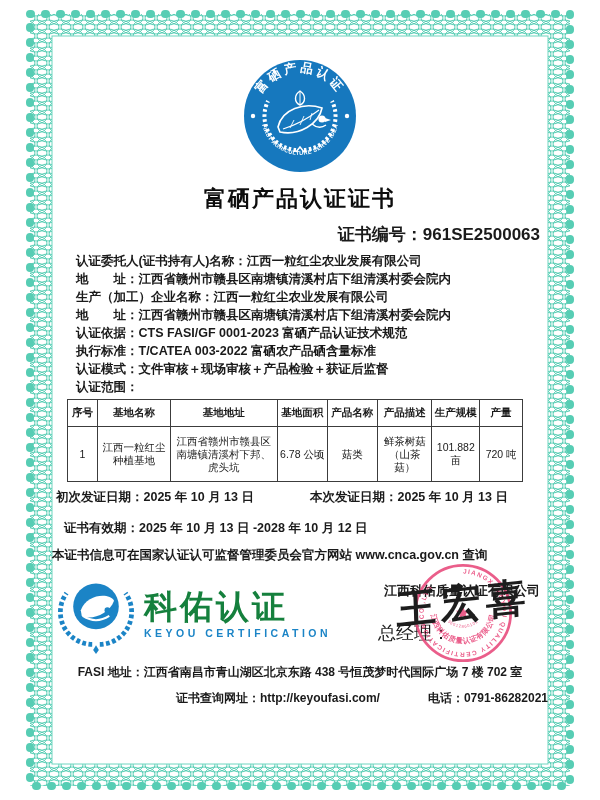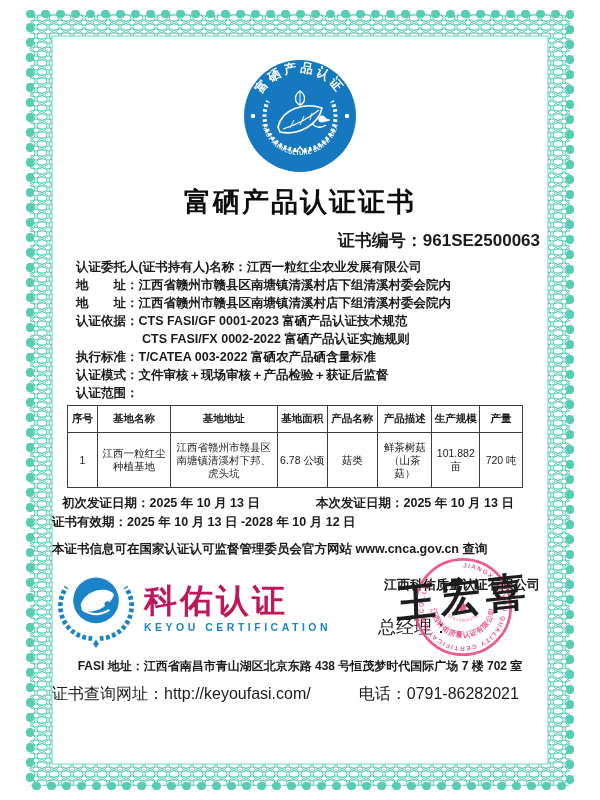--- a/index.html
+++ b/index.html
@@ -1,45 +1,45 @@
 <!DOCTYPE html>
 <html><head>
 <meta charset="utf-8">
 <style>
   html,body{margin:0;padding:0;}
   body{width:600px;height:800px;background:#ffffff;font-family:"Liberation Sans",sans-serif;color:#1a1a1a;position:relative;overflow:hidden;}
   .page{position:absolute;inset:0;}
   .frame{position:absolute;left:0;top:0;}
   .content{position:absolute;left:52px;top:36px;width:496px;height:728px;}
   .logo-wrap{text-align:center;margin-top:22px;}
-  h1.cert-title{margin:6px 0 0 0;text-align:center;font-size:27px;font-weight:900;letter-spacing:2px;color:#0d0d0d;}
+  h1.cert-title{margin:6px 0 0 0;text-align:center;font-size:22px;font-weight:900;letter-spacing:2px;color:#0d0d0d;}
   .cert-no{margin-top:9px;text-align:right;padding-right:8px;font-size:17px;font-weight:bold;}
   .info{margin-top:9px;padding-left:24px;font-size:12.5px;font-weight:bold;line-height:13px;}
   .info .line{margin-bottom:5px;white-space:nowrap;}
   .info .line.cont{padding-left:66px;}
   table.scope{border-collapse:collapse;margin-left:15px;width:456px;table-layout:fixed;font-size:10.5px;}
   table.scope th,table.scope td{border:1px solid #3c3c3c;text-align:center;vertical-align:middle;padding:1px 2px;font-weight:bold;}
   table.scope th{height:24px;font-weight:bold;}
   table.scope td{height:52px;font-weight:normal;line-height:13px;}
   .statement{margin:7px 0 0 0;padding-left:8px;font-size:12px;font-weight:bold;}
-  .dates-row{margin-top:7px;padding-left:10px;font-size:12.5px;font-weight:bold;}
+  .dates-row{margin-top:7px;padding-left:4px;font-size:12.5px;font-weight:bold;}
   .dates-row .gap{margin-left:56px;}
-  .validity{margin-top:2px;padding-left:0;font-size:12.5px;font-weight:bold;}
+  .validity{margin-top:14px;padding-left:12px;font-size:12.5px;font-weight:bold;}
   .query-note{margin:10px 0 0 0;font-size:12.5px;font-weight:bold;}
   .footer{position:relative;height:88px;margin-top:4px;}
   .brand{position:absolute;left:6px;top:4px;display:flex;align-items:center;}
   .brand-text{margin-left:10px;}
-  .brand-cn{font-size:33px;font-weight:900;color:#be185d;letter-spacing:3px;line-height:34px;}
+  .brand-cn{font-size:33px;font-weight:900;color:#15803d;letter-spacing:3px;line-height:34px;}
   .brand-en{font-size:10.5px;font-weight:bold;color:#1B84C6;letter-spacing:3.5px;margin-top:3px;}
   .issuer-company{position:absolute;right:8px;top:14px;font-size:13px;font-weight:bold;}
   .manager{position:absolute;left:326px;top:53px;font-size:18px;font-weight:normal;}
   .stamp{position:absolute;left:356px;top:-10px;}
   .signature{position:absolute;left:344px;top:8px;font-size:40px;font-weight:bold;font-family:"DejaVu Serif",serif;color:#1d1d1d;letter-spacing:5px;transform:rotate(-6deg) skewX(-4deg);white-space:nowrap;}
   .fasi-line{margin:8px 0 0 0;text-align:center;font-size:12px;font-weight:bold;}
-  .web-line{margin:9px 0 0 0;text-align:left;font-size:16px;font-weight:normal;}
+  .web-line{margin:9px 0 0 0;text-align:right;font-size:12px;font-weight:bold;}
   .web-line .gap{margin-left:48px;}
 </style>
 </head>
 <body>
 
 <div class="page">
 
   <svg class="frame" width="600" height="800" viewBox="0 0 600 800">
     <defs>
       <pattern id="gp" width="24" height="18" patternUnits="userSpaceOnUse">
@@ -94,23 +94,23 @@
 
     <h1 class="cert-title">富硒产品认证证书</h1>
 
     <div class="cert-no">
       <span>证书编号：</span><span>961SE2500063</span>
     </div>
 
     <div class="info">
       <div class="line"><span>认证委托人(证书持有人)名称：</span><span>江西一粒红尘农业发展有限公司</span></div>
       <div class="line"><span>地　　址：</span><span>江西省赣州市赣县区南塘镇清溪村店下组清溪村委会院内</span></div>
+      <div class="line"><span>生产（加工）企业名称：</span><span>江西一粒红尘农业发展有限公司</span></div>
       <div class="line"><span>地　　址：</span><span>江西省赣州市赣县区南塘镇清溪村店下组清溪村委会院内</span></div>
       <div class="line"><span>认证依据：</span><span>CTS FASI/GF 0001-2023 富硒产品认证技术规范</span></div>
-      <div class="line cont"><span>CTS FASI/FX 0002-2022 富硒产品认证实施规则</span></div>
       <div class="line"><span>执行标准：</span><span>T/CATEA 003-2022 富硒农产品硒含量标准</span></div>
       <div class="line"><span>认证模式：</span><span>文件审核＋现场审核＋产品检验＋获证后监督</span></div>
       <div class="line"><span>认证范围：</span></div>
     </div>
 
     <table class="scope">
       <colgroup>
         <col style="width:6.6%">
           <col style="width:16%">
           <col style="width:23.5%">

